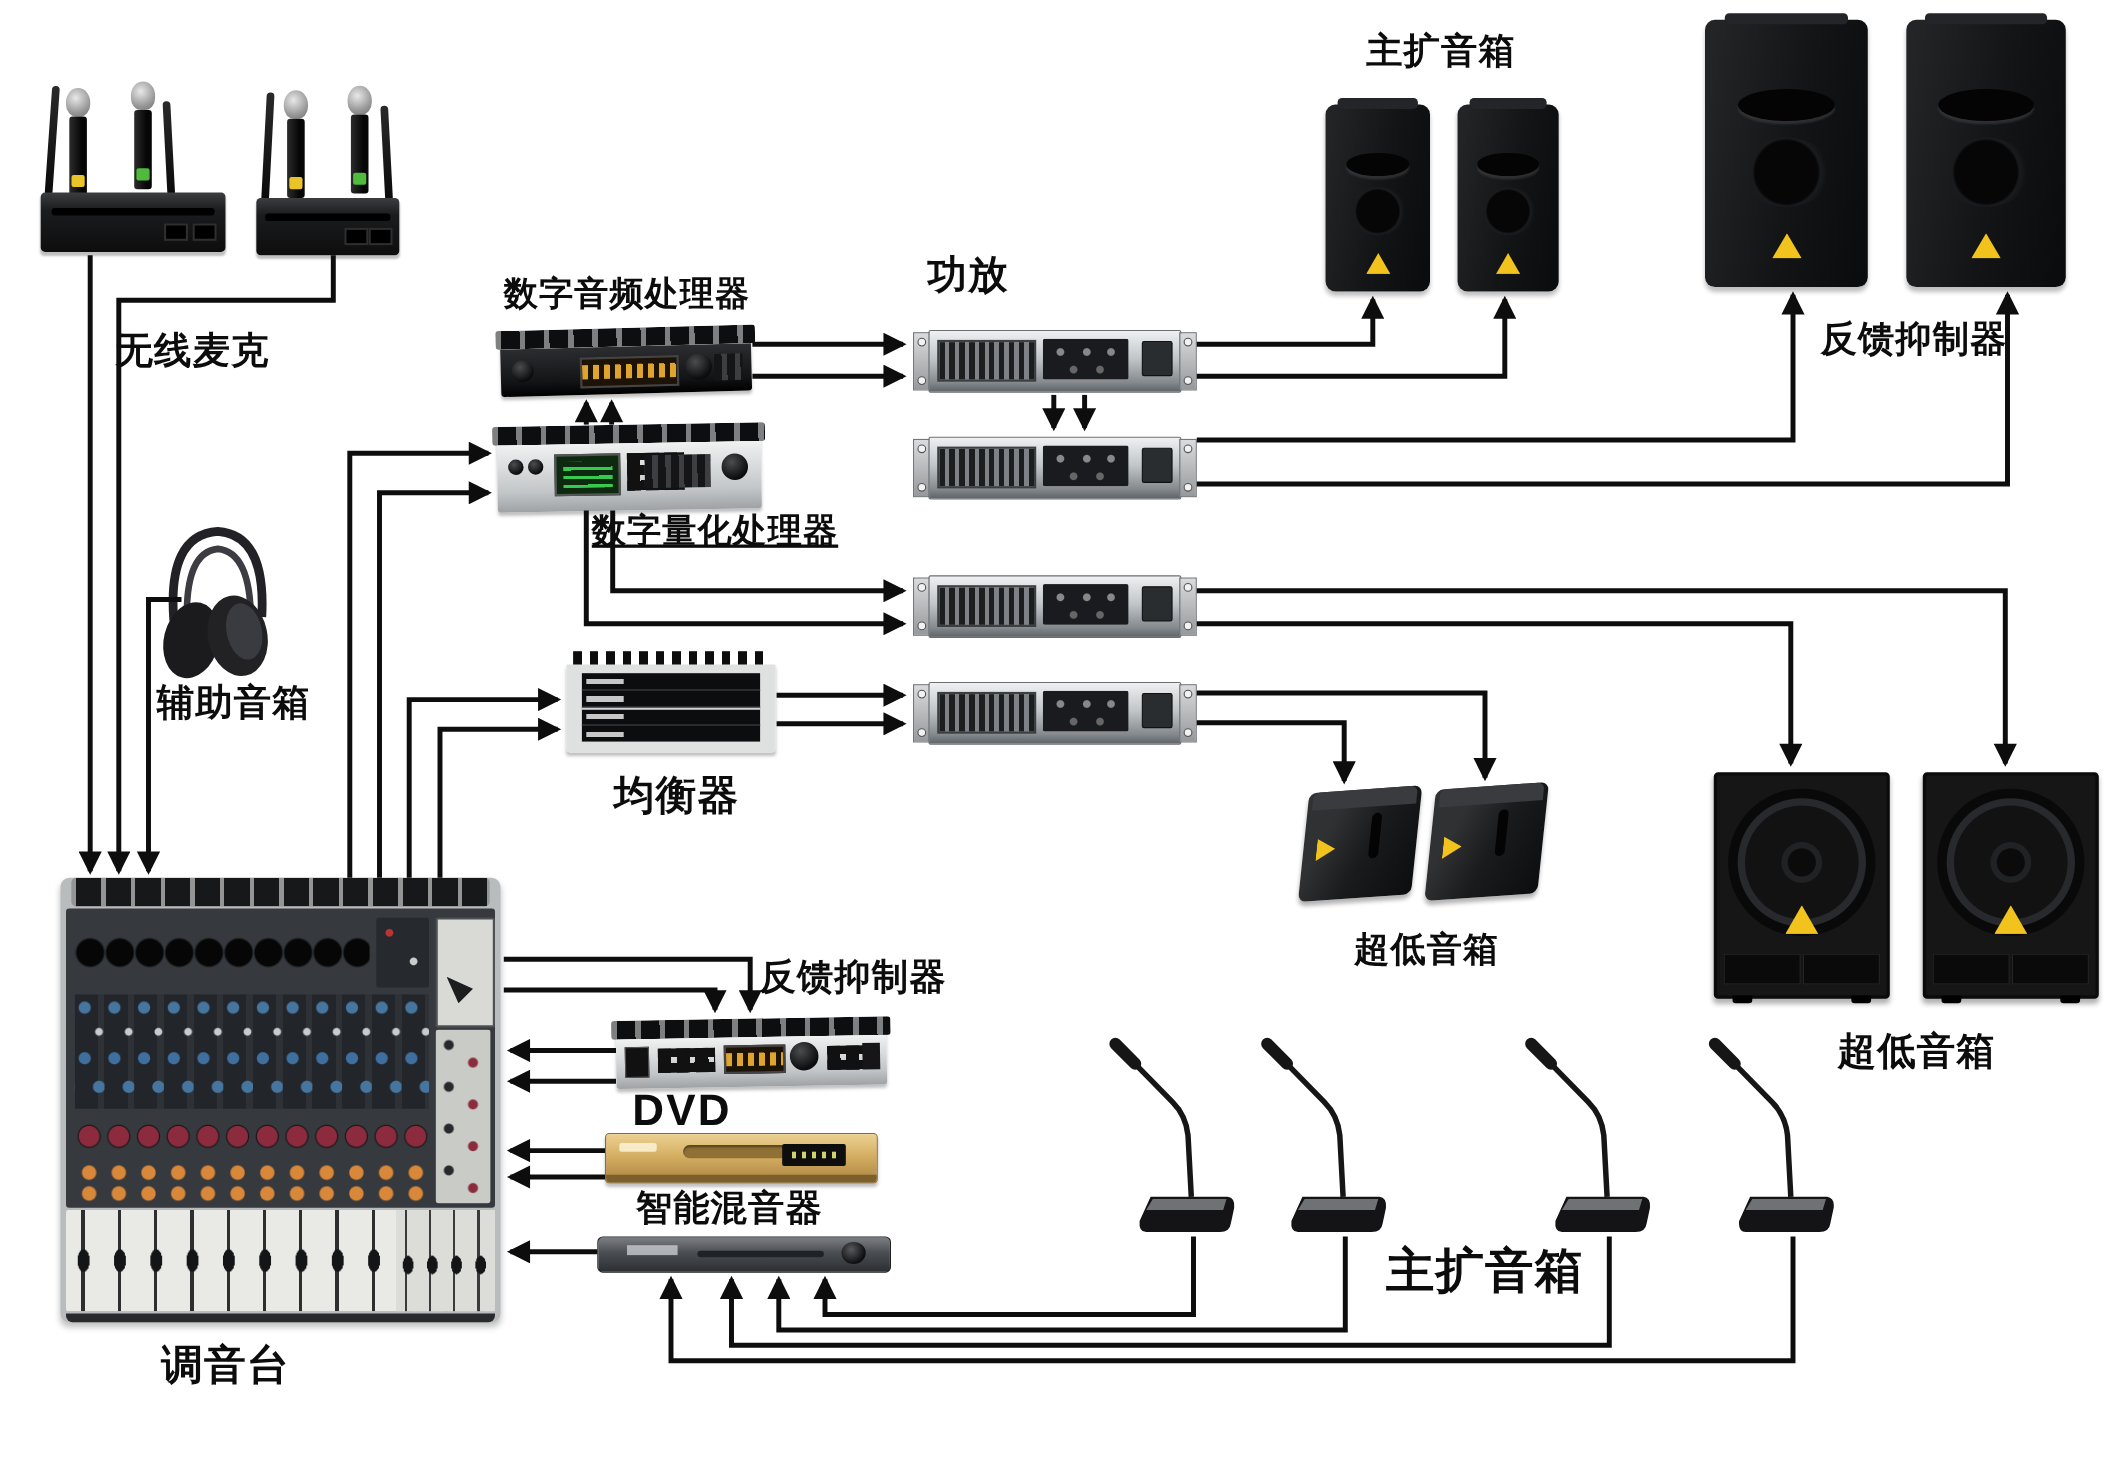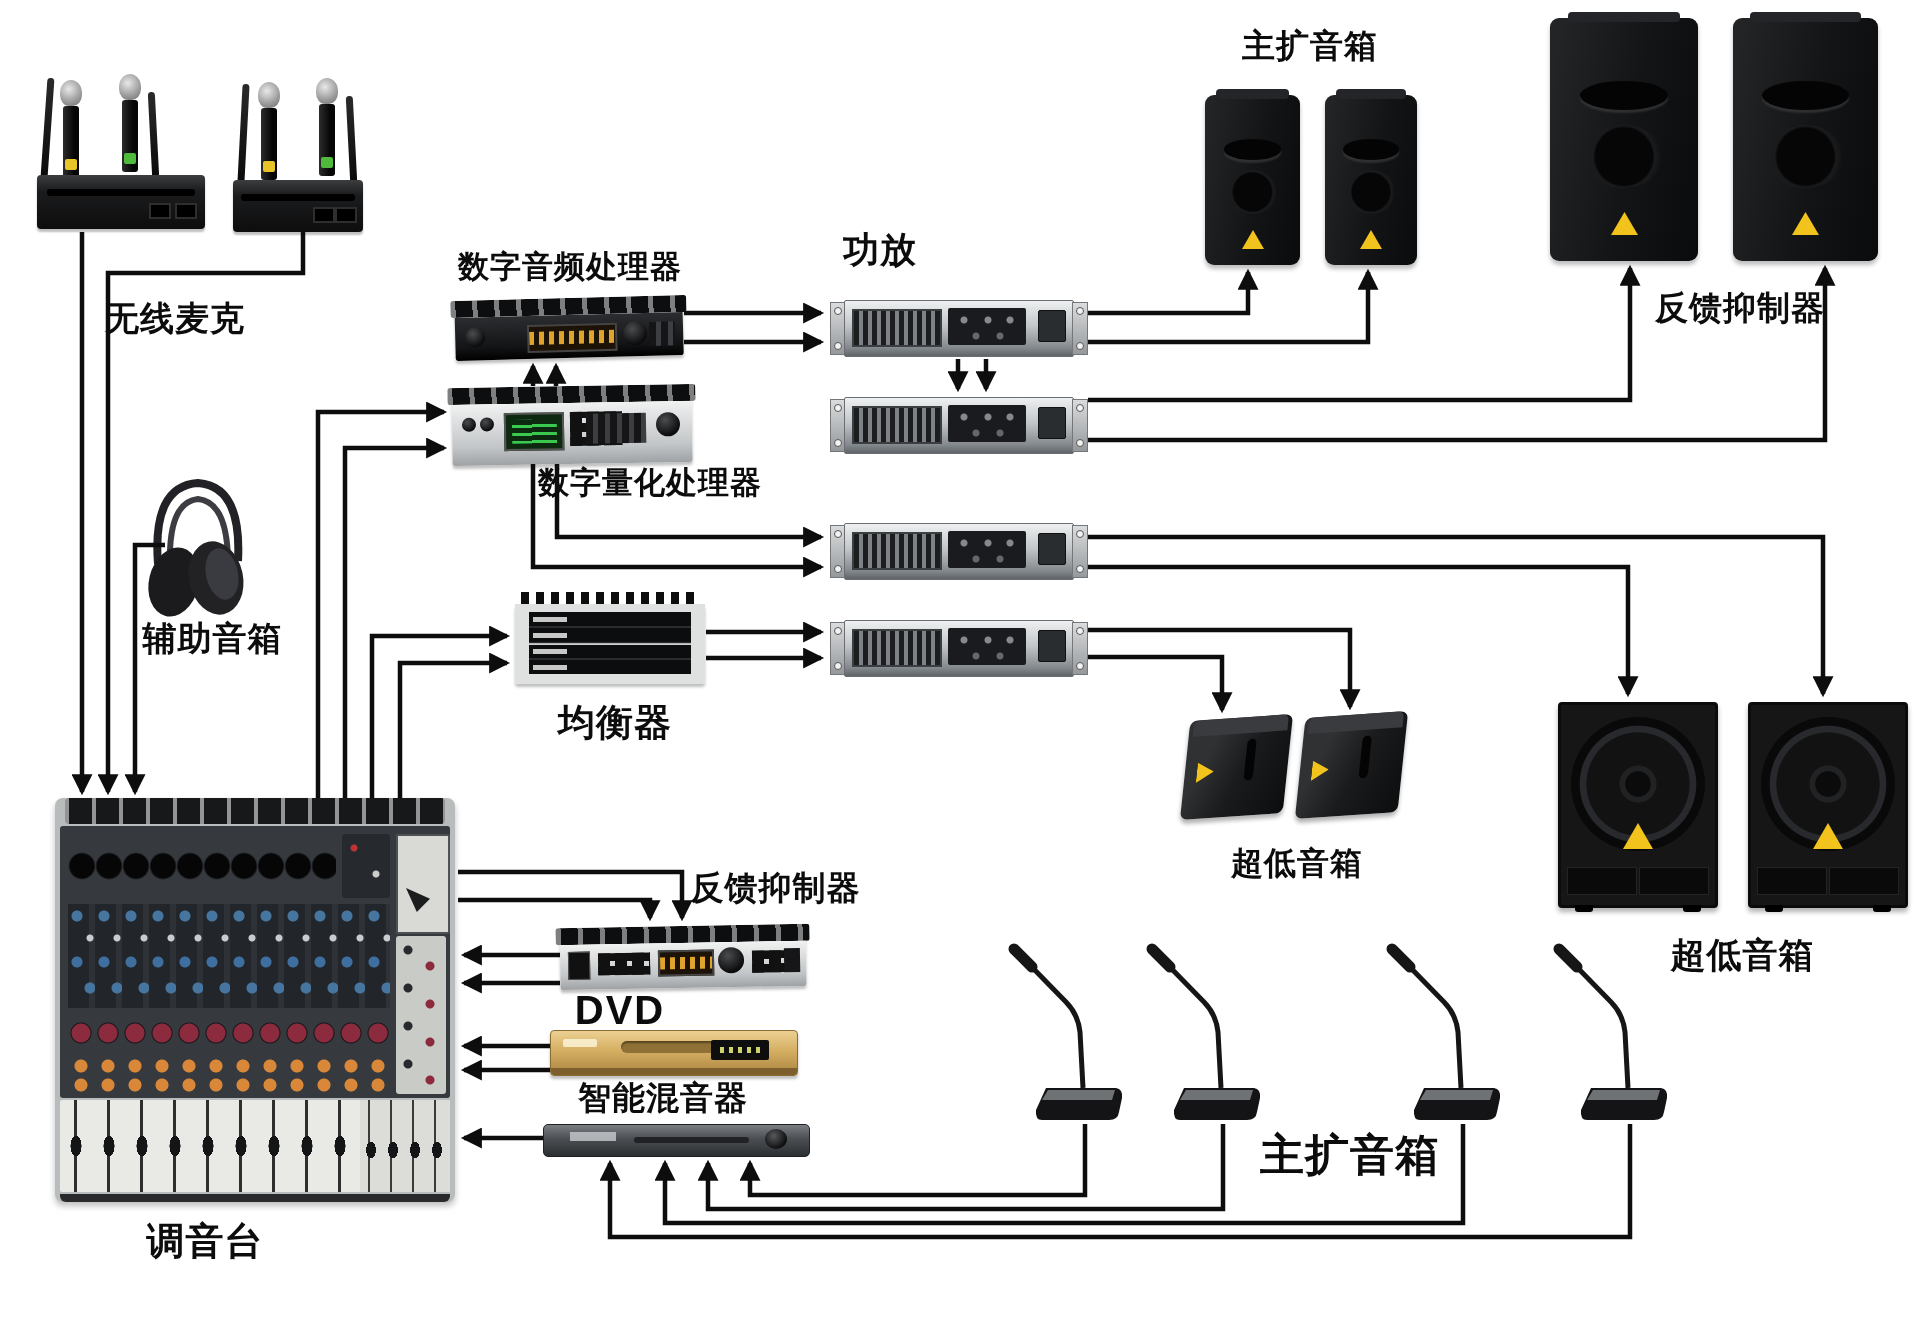--- a/index.html
+++ b/index.html
@@ -231,21 +231,21 @@
   <div class="rack" style="left:452px;top:386px;width:240px;height:78px;transform:rotate(-1deg);">
     <div class="rk-top"></div>
     <div class="rk-body"></div>
     <div class="knob" style="left:10px;top:30px;width:14px;height:14px;"></div>
     <div class="knob" style="left:28px;top:30px;width:14px;height:14px;"></div>
     <div class="disp-green" style="left:52px;top:26px;width:56px;height:34px;"></div>
     <div class="btngrid" style="left:118px;top:26px;width:52px;height:34px;"></div>
     <div class="vents" style="right:46px;top:28px;width:60px;height:30px;"></div>
     <div class="knob" style="right:12px;top:28px;width:24px;height:24px;"></div>
   </div>
-  <div class="label" style="left:525px;top:462px;width:250px;font-size:31px;">数字量化处理器</div>
+  <div class="label" style="left:525px;top:462px;width:250px;font-size:31px;text-decoration:underline;">数字量化处理器</div>
 
   <div class="rack" style="left:515px;top:604px;width:190px;height:80px;">
     <div style="position:absolute;left:6px;right:6px;top:-12px;height:14px;
                 background:repeating-linear-gradient(90deg,#0d0d0d 0 8px,transparent 8px 15px);"></div>
     <div class="rk-body" style="top:0;background:#dfe1e1;"></div>
     <div style="position:absolute;left:14px;top:8px;right:14px;bottom:10px;background:#0c0d0e;
                 background-image:linear-gradient(0deg,transparent 46%,#cfd2d4 47%,#cfd2d4 49%,transparent 50%),
                 repeating-linear-gradient(0deg,transparent 0 14px,#2a2c2e 14px 16px);"></div>
     <div style="position:absolute;left:18px;top:12px;width:34px;bottom:14px;
                 background-image:repeating-linear-gradient(0deg,#e8e8e8 0 5px,transparent 5px 16px);opacity:.85;"></div>

